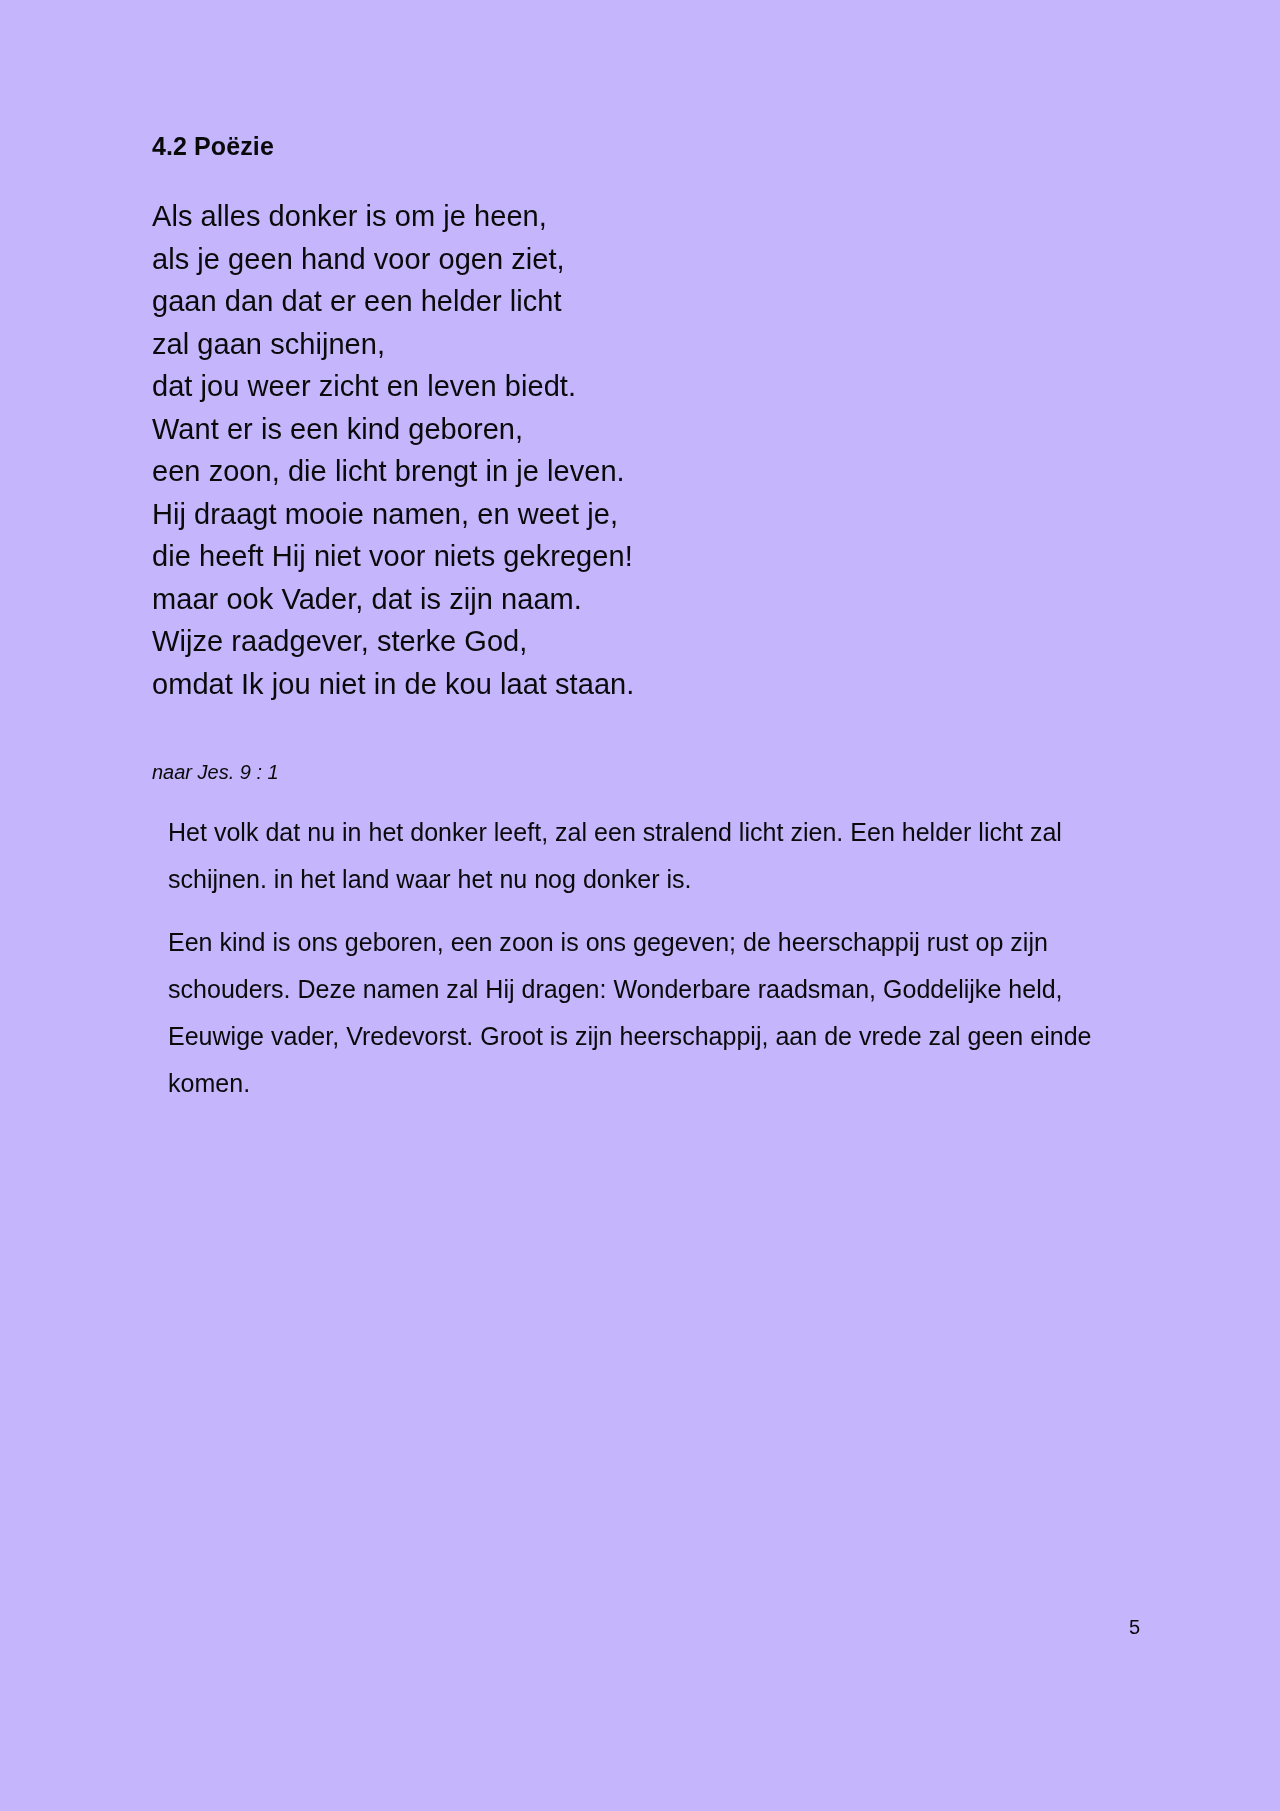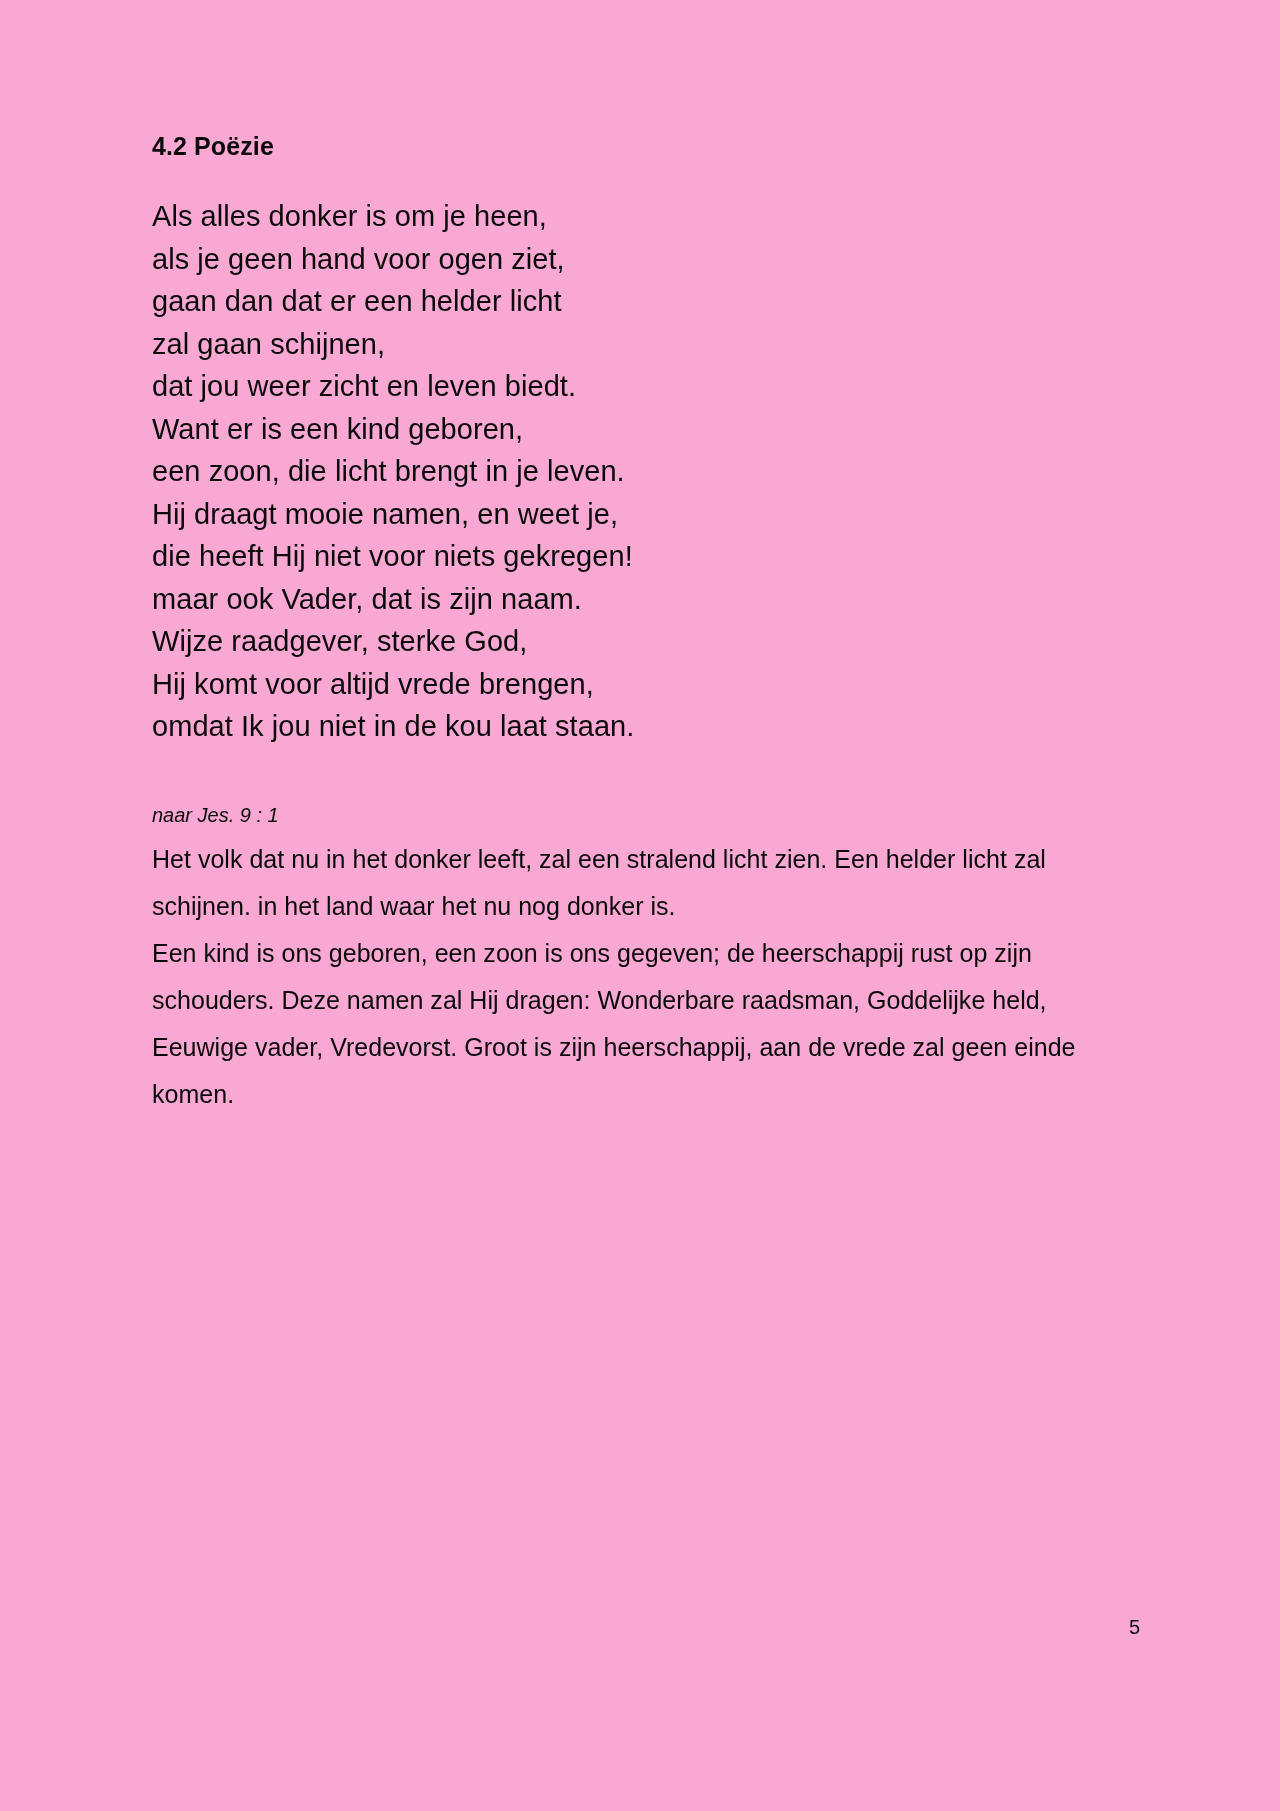--- a/index.html
+++ b/index.html
@@ -9,21 +9,21 @@
   }
   body {
     font-family: "Liberation Sans", sans-serif;
     color: #0a0a0a;
     -webkit-font-smoothing: antialiased;
   }
   .page {
     position: relative;
     width: 1280px;
     height: 1811px;
-    background: #f9a8d4;
+    background: #c4b5fd;
     box-sizing: border-box;
     overflow: hidden;
   }
   .content {
     position: absolute;
     left: 152px;
     top: 131px;
     width: 980px;
   }
   .heading {
@@ -50,21 +50,21 @@
   .ref {
     font-size: 20px;
     font-style: italic;
     line-height: 42px;
     margin: 0;
     white-space: pre;
   }
   .scripture {
     font-size: 25px;
     line-height: 47px;
-    margin: 0;
+    margin: 16px;
     letter-spacing: 0.02px;
   }
   .block-gap {
     height: 46px;
   }
   .page-number {
     position: absolute;
     right: 140px;
     top: 1617px;
     font-size: 20px;
@@ -87,21 +87,20 @@
       <li>als je geen hand voor ogen ziet,</li>
       <li>gaan dan dat er een helder licht</li>
       <li>zal gaan schijnen,</li>
       <li>dat jou weer zicht en leven biedt.</li>
       <li>Want er is een kind geboren,</li>
       <li>een zoon, die licht brengt in je leven.</li>
       <li>Hij draagt mooie namen, en weet je,</li>
       <li>die heeft Hij niet voor niets gekregen!</li>
       <li>maar ook Vader, dat is zijn naam.</li>
       <li>Wijze raadgever, sterke God,</li>
-      <li>Hij komt voor altijd vrede brengen,</li>
       <li>omdat Ik jou niet in de kou laat staan.</li>
     </ul>
 
     <div class="block-gap"></div>
 
     <p class="ref">naar Jes. 9 : 1</p>
     <p class="scripture">Het volk dat nu in het donker leeft, zal een stralend licht zien. Een helder licht zal schijnen. in het land waar het nu nog donker is.</p>
 
     <p class="scripture">Een kind is ons geboren, een zoon is ons gegeven; de heerschappij rust op zijn schouders. Deze namen zal Hij dragen: Wonderbare raadsman, Goddelijke held, Eeuwige vader, Vredevorst. Groot is zijn heerschappij, aan de vrede zal geen einde komen.</p>
 

